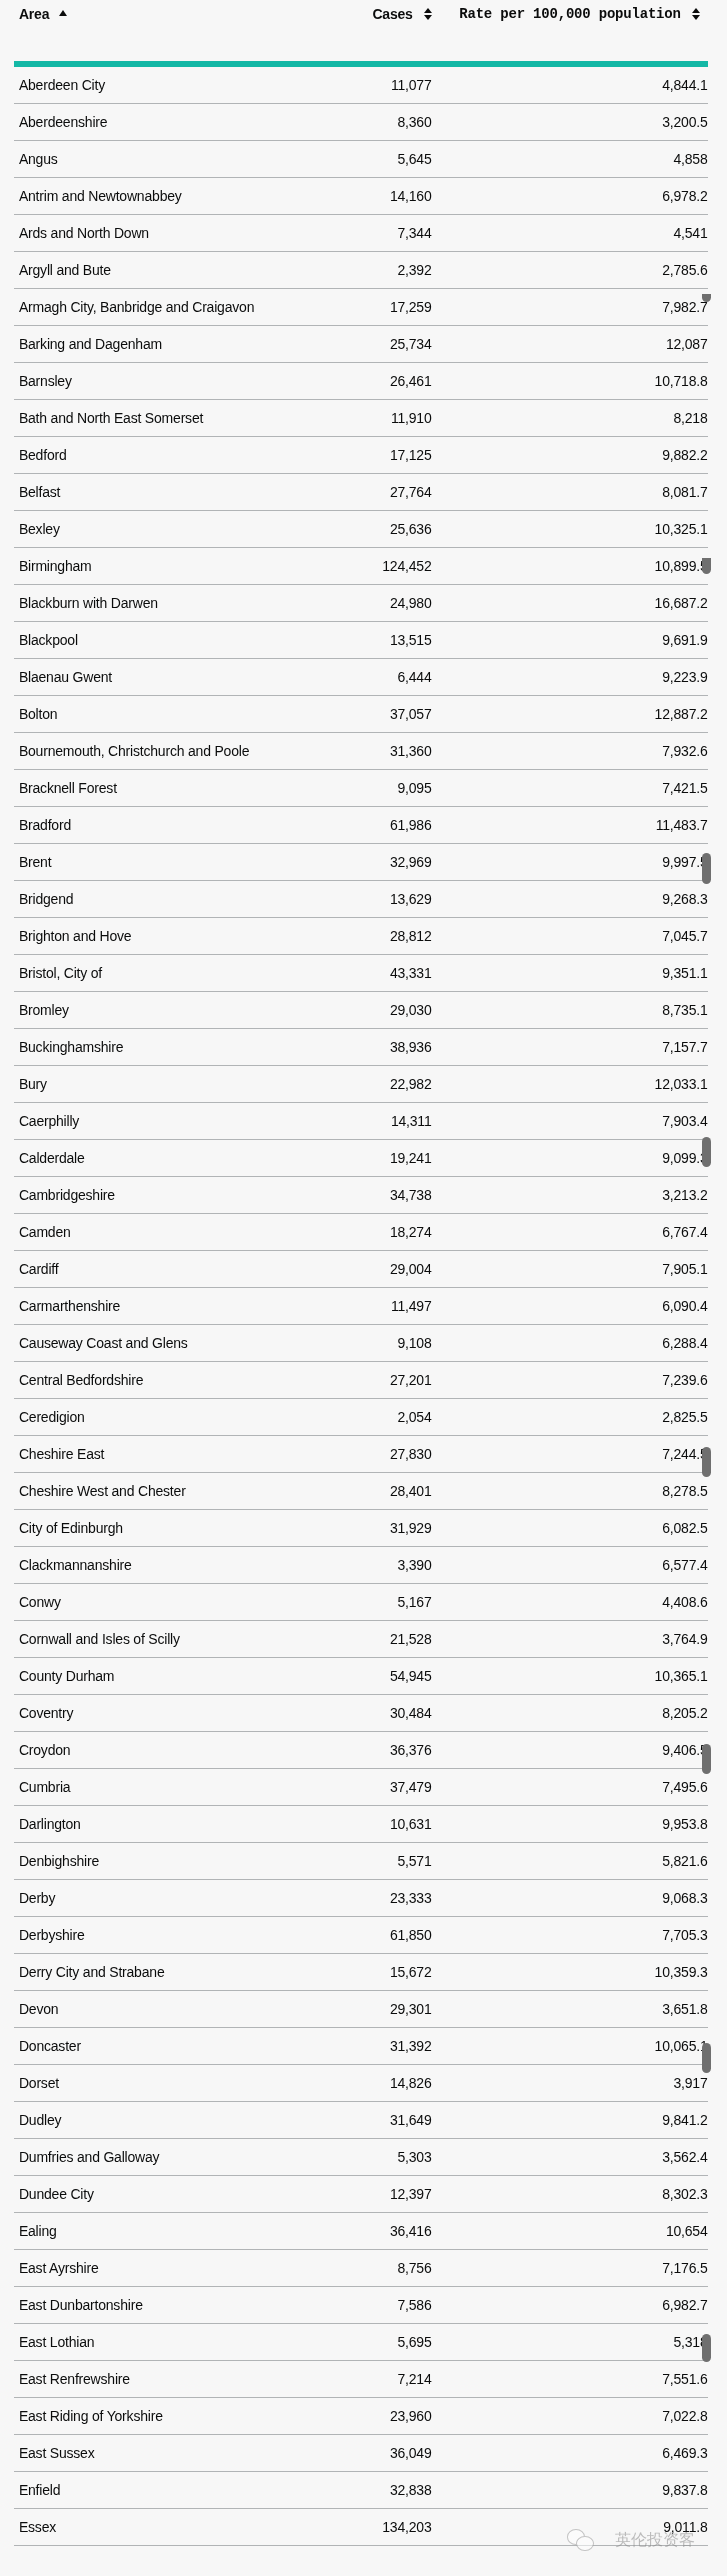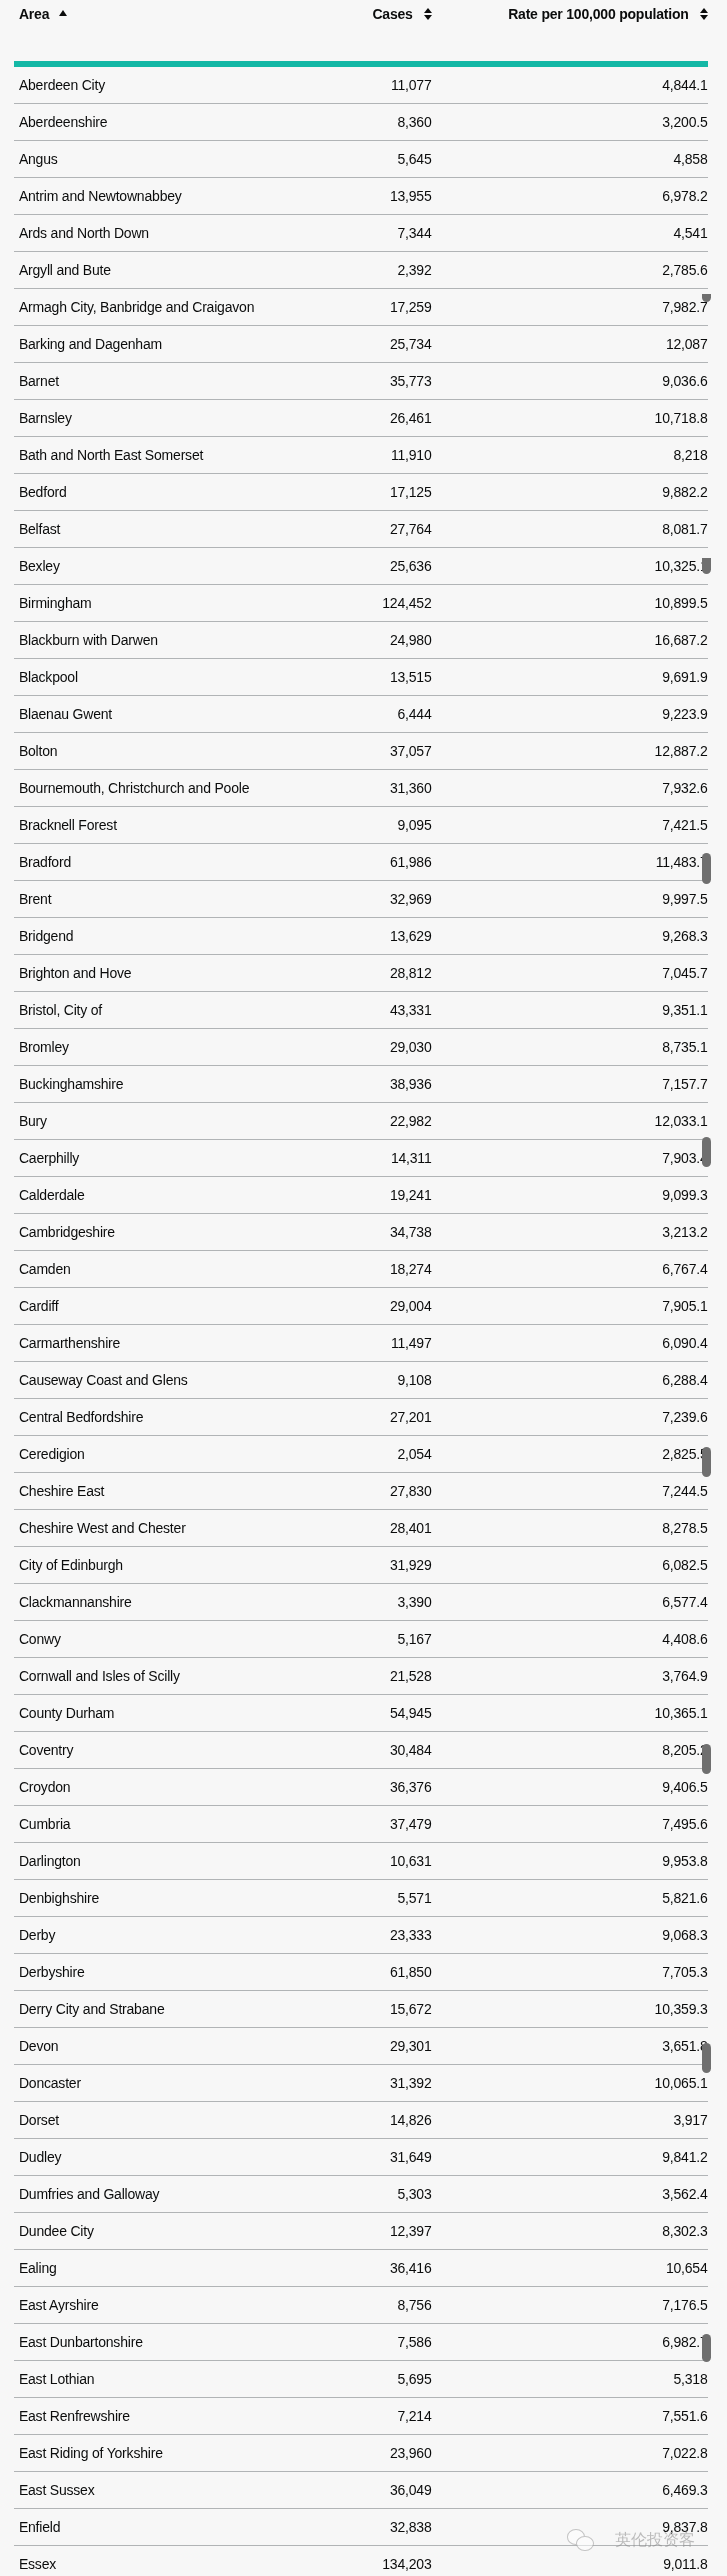--- a/index.html
+++ b/index.html
@@ -33,21 +33,21 @@
     display: flex;
     align-items: center;
     font-weight: bold;
     font-size: 14px;
     letter-spacing: -0.2px;
     color: #0b0c0c;
     cursor: pointer;
   }
   .th-area { left: 5.4px; }
   .th-cases { right: 276px; }
-  .th-rate { right: 0px; }
+  .th-rate { right: 8px; font-family: Liberation Mono, monospace; }
   .sort-up {
     display: inline-block;
     width: 0; height: 0;
     margin-left: 9.4px;
     border-left: 4.7px solid transparent;
     border-right: 4.7px solid transparent;
     border-bottom: 6px solid #0b0c0c;
     position: relative;
     top: -1.3px;
   }
@@ -163,21 +163,21 @@
         <div class="td td-cases">8,360</div>
         <div class="td td-rate">3,200.5</div>
       </div>
       <div class="tr">
         <div class="td td-area">Angus</div>
         <div class="td td-cases">5,645</div>
         <div class="td td-rate">4,858</div>
       </div>
       <div class="tr">
         <div class="td td-area">Antrim and Newtownabbey</div>
-        <div class="td td-cases">13,955</div>
+        <div class="td td-cases">14,160</div>
         <div class="td td-rate">6,978.2</div>
       </div>
       <div class="tr">
         <div class="td td-area">Ards and North Down</div>
         <div class="td td-cases">7,344</div>
         <div class="td td-rate">4,541</div>
       </div>
       <div class="tr">
         <div class="td td-area">Argyll and Bute</div>
         <div class="td td-cases">2,392</div>
@@ -185,25 +185,20 @@
       </div>
       <div class="tr">
         <div class="td td-area">Armagh City, Banbridge and Craigavon</div>
         <div class="td td-cases">17,259</div>
         <div class="td td-rate">7,982.7</div>
       </div>
       <div class="tr">
         <div class="td td-area">Barking and Dagenham</div>
         <div class="td td-cases">25,734</div>
         <div class="td td-rate">12,087</div>
-      </div>
-      <div class="tr">
-        <div class="td td-area">Barnet</div>
-        <div class="td td-cases">35,773</div>
-        <div class="td td-rate">9,036.6</div>
       </div>
       <div class="tr">
         <div class="td td-area">Barnsley</div>
         <div class="td td-cases">26,461</div>
         <div class="td td-rate">10,718.8</div>
       </div>
       <div class="tr">
         <div class="td td-area">Bath and North East Somerset</div>
         <div class="td td-cases">11,910</div>
         <div class="td td-rate">8,218</div>

